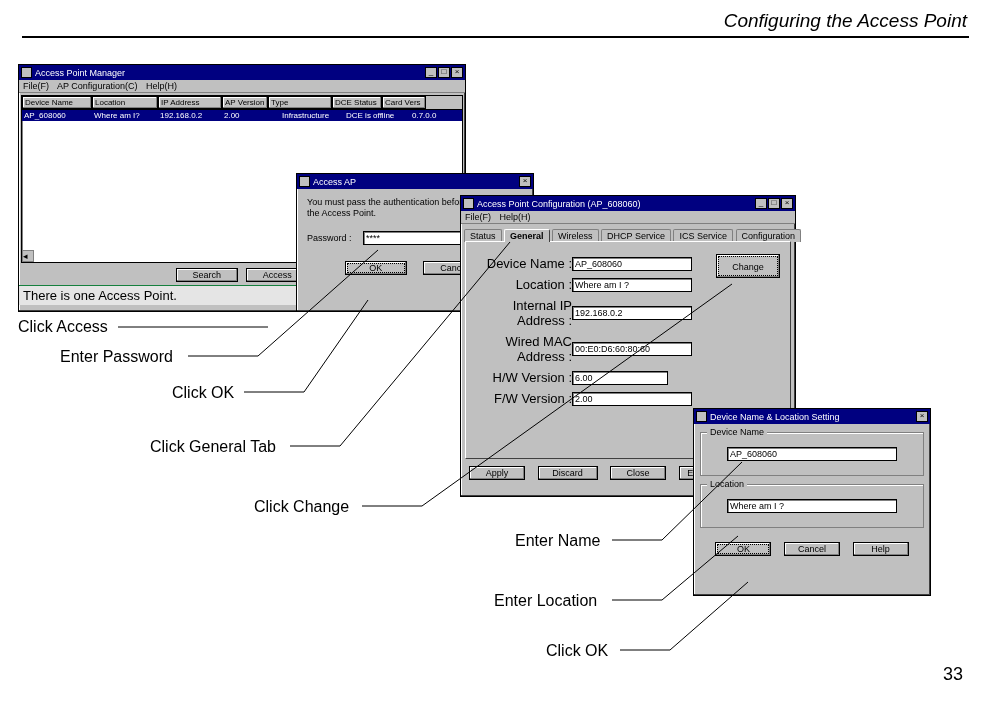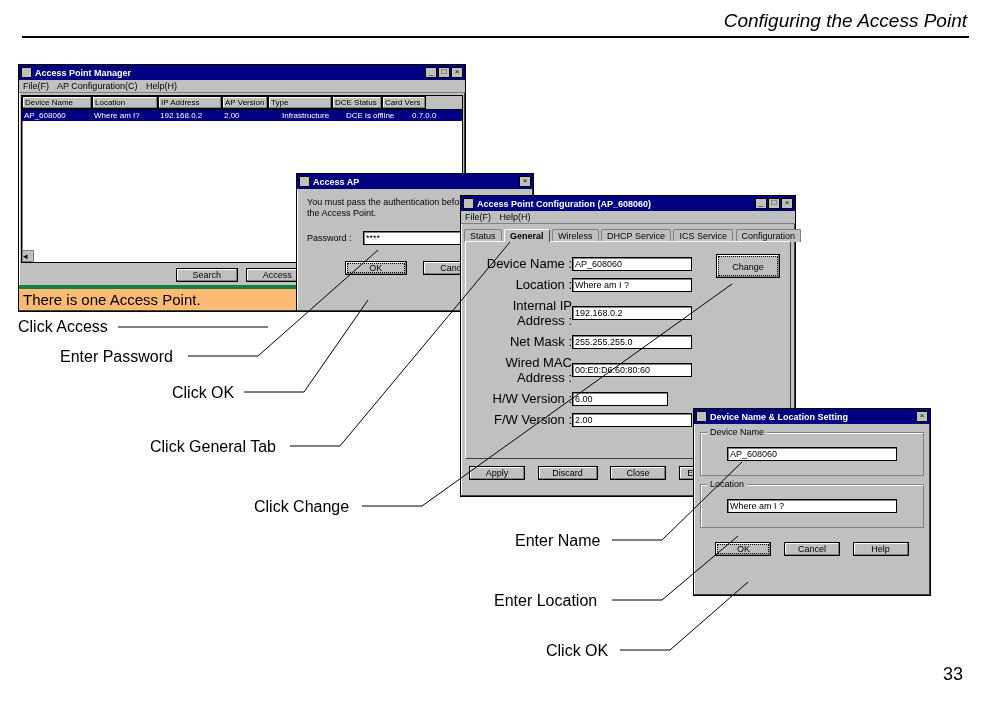--- a/index.html
+++ b/index.html
@@ -50,21 +50,21 @@
     padding: 0 2px;
     font-size: 9px;
   }
   .titlebar .icon {
     width: 11px; height: 11px;
     background: #c0c0c0;
     margin-right: 3px;
     border: 1px solid #000;
     display:inline-block;
   }
-  .titlebar .title { flex: 1; font-weight: bold; }
+  .titlebar .title { flex: 1; font-weight: normal; }
   .titlebar .wbtn {
     width: 12px; height: 11px;
     background: #c0c0c0;
     border: 1px solid #000;
     margin-left: 1px;
     color: #000;
     font-size: 8px;
     line-height: 8px;
     text-align: center;
   }
@@ -121,24 +121,24 @@
   .tabpanel {
     border: 1px solid #fff;
     border-right-color: #404040;
     border-bottom-color: #404040;
     background: #c0c0c0;
     margin: 0 4px 4px 4px;
     padding: 8px 6px;
     position: relative;
   }
   .statusbar {
-    border-top: 4px solid #15803d;
+    border-top: 1px solid #15803d;
     padding: 2px 4px;
-    font-size: 15px;
-    background: #fdba74;
+    font-size: 13px;
+    background: #e5e5e5;
   }
   .groupbox {
     border: 1px solid #808080;
     box-shadow: inset 1px 1px 0 #fff;
     position: relative;
     margin: 8px 6px;
     padding: 12px 8px 8px 8px;
   }
   .groupbox .caption {
     position: absolute;
@@ -270,24 +270,20 @@
       </div>
     <div class="fieldrow">
         <span class="fieldlabel" style="width:100px">Location :</span>
         <span class="input" style="width:120px">Where am I ?</span>
       </div>
     <div class="fieldrow">
         <span class="fieldlabel" style="width:100px">Internal IP Address :</span>
         <span class="input" style="width:120px">192.168.0.2</span>
       </div>
     <div class="fieldrow">
-        <span class="fieldlabel" style="width:100px">Net Mask :</span>
-        <span class="input" style="width:120px">255.255.255.0</span>
-      </div>
-    <div class="fieldrow">
         <span class="fieldlabel" style="width:100px">Wired MAC Address :</span>
         <span class="input" style="width:120px">00:E0:D6:60:80:60</span>
       </div>
     <div class="fieldrow">
         <span class="fieldlabel" style="width:100px">H/W Version :</span>
         <span class="input" style="width:96px">6.00</span>
       </div>
     <div class="fieldrow">
         <span class="fieldlabel" style="width:100px">F/W Version :</span>
         <span class="input" style="width:120px">2.00</span>

